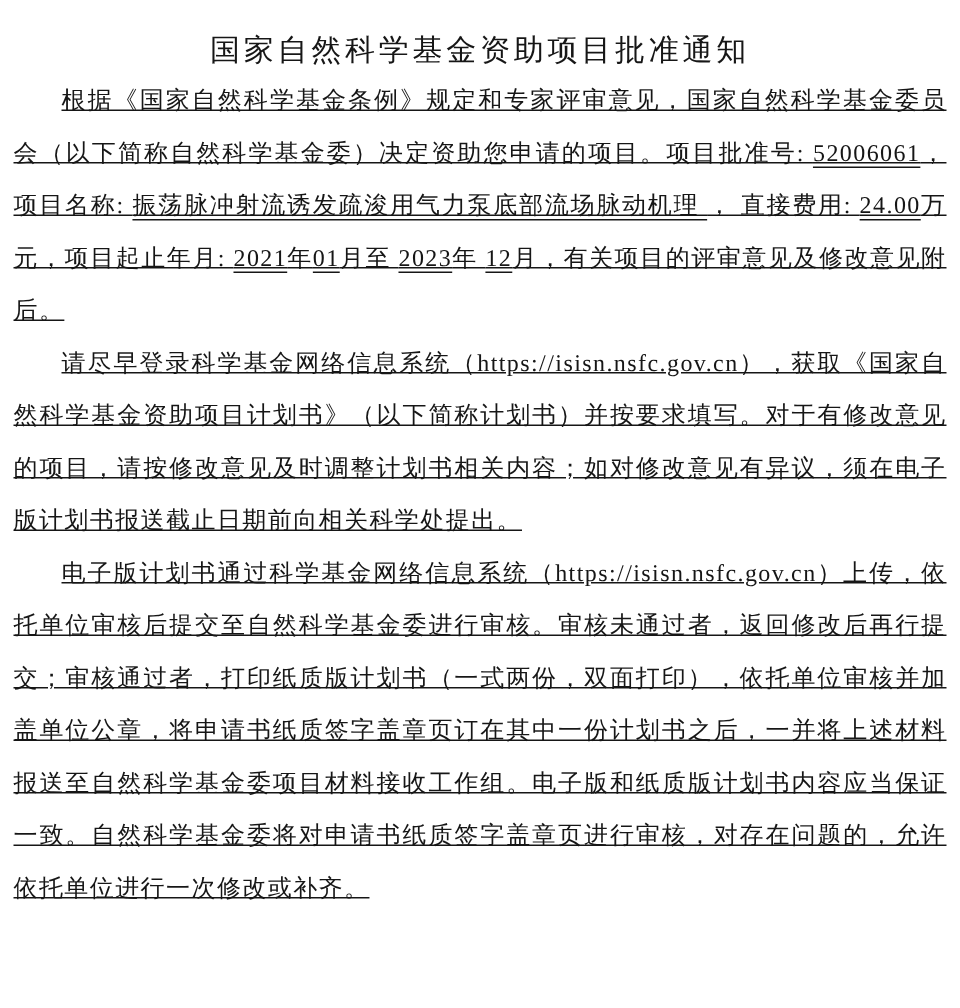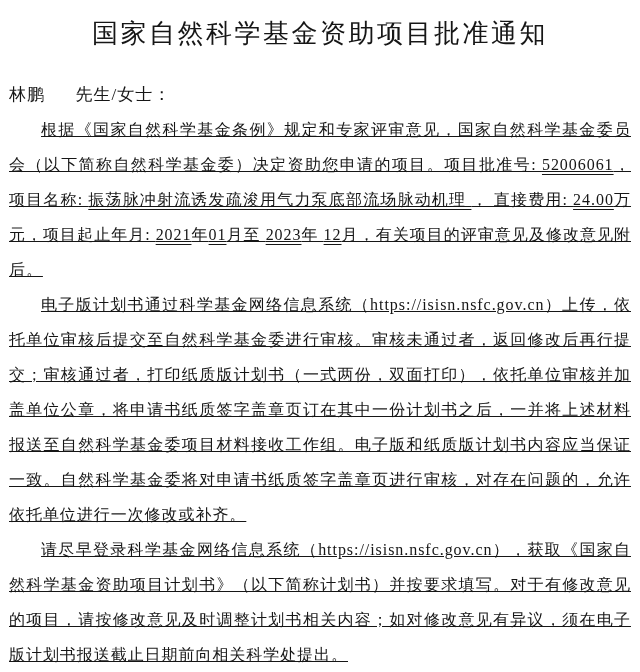--- a/index.html
+++ b/index.html
@@ -14,21 +14,21 @@
     font-family: "Liberation Serif", "DejaVu Serif", serif;
     overflow: hidden;
   }
   .page {
     padding: 14px 9px 0 9px;
     box-sizing: border-box;
   }
   .doc-title {
     margin: 4px 0 0 0;
     text-align: center;
-    font-size: 26px;
+    font-size: 20px;
     font-weight: normal;
     letter-spacing: 2.5px;
     line-height: 32px;
   }
   .greeting {
     margin-top: 27px;
     font-size: 17px;
     line-height: 35px;
     letter-spacing: 1px;
   }
@@ -49,22 +49,19 @@
     text-underline-offset: 4px;
     text-decoration-thickness: 1px;
   }
 </style>
 </head>
 <body>
 
 <div class="page">
   <h1 class="doc-title">国家自然科学基金资助项目批准通知</h1>
 
-  <div class="greeting">
-    <span class="name">林鹏</span><span>先生/女士：</span>
-  </div>
 
   <div class="body-text">
       <p><span>根据《国家自然科学基金条例》规定和专家评审意见，国家自然科学基金委员会（以下简称自然科学基金委）决定资助您申请的项目。项目批准号: </span><span class="u">52006061</span><span>，项目名称: </span><span class="u">振荡脉冲射流诱发疏浚用气力泵底部流场脉动机理 </span><span>， 直接费用: </span><span class="u">24.00</span><span>万元，项目起止年月: </span><span class="u">2021</span><span>年</span><span class="u">01</span><span>月至 </span><span class="u">2023</span><span>年 </span><span class="u">12</span><span>月，有关项目的评审意见及修改意见附后。</span></p>
+      <p><span>请尽早登录科学基金网络信息系统（https://isisn.nsfc.gov.cn），获取《国家自然科学基金资助项目计划书》（以下简称计划书）并按要求填写。对于有修改意见的项目，请按修改意见及时调整计划书相关内容；如对修改意见有异议，须在电子版计划书报送截止日期前向相关科学处提出。</span></p>
       <p><span>电子版计划书通过科学基金网络信息系统（https://isisn.nsfc.gov.cn）上传，依托单位审核后提交至自然科学基金委进行审核。审核未通过者，返回修改后再行提交；审核通过者，打印纸质版计划书（一式两份，双面打印），依托单位审核并加盖单位公章，将申请书纸质签字盖章页订在其中一份计划书之后，一并将上述材料报送至自然科学基金委项目材料接收工作组。电子版和纸质版计划书内容应当保证一致。自然科学基金委将对申请书纸质签字盖章页进行审核，对存在问题的，允许依托单位进行一次修改或补齐。</span></p>
-      <p><span>请尽早登录科学基金网络信息系统（https://isisn.nsfc.gov.cn），获取《国家自然科学基金资助项目计划书》（以下简称计划书）并按要求填写。对于有修改意见的项目，请按修改意见及时调整计划书相关内容；如对修改意见有异议，须在电子版计划书报送截止日期前向相关科学处提出。</span></p>
     </div>
 </div>
 
 </body></html>

